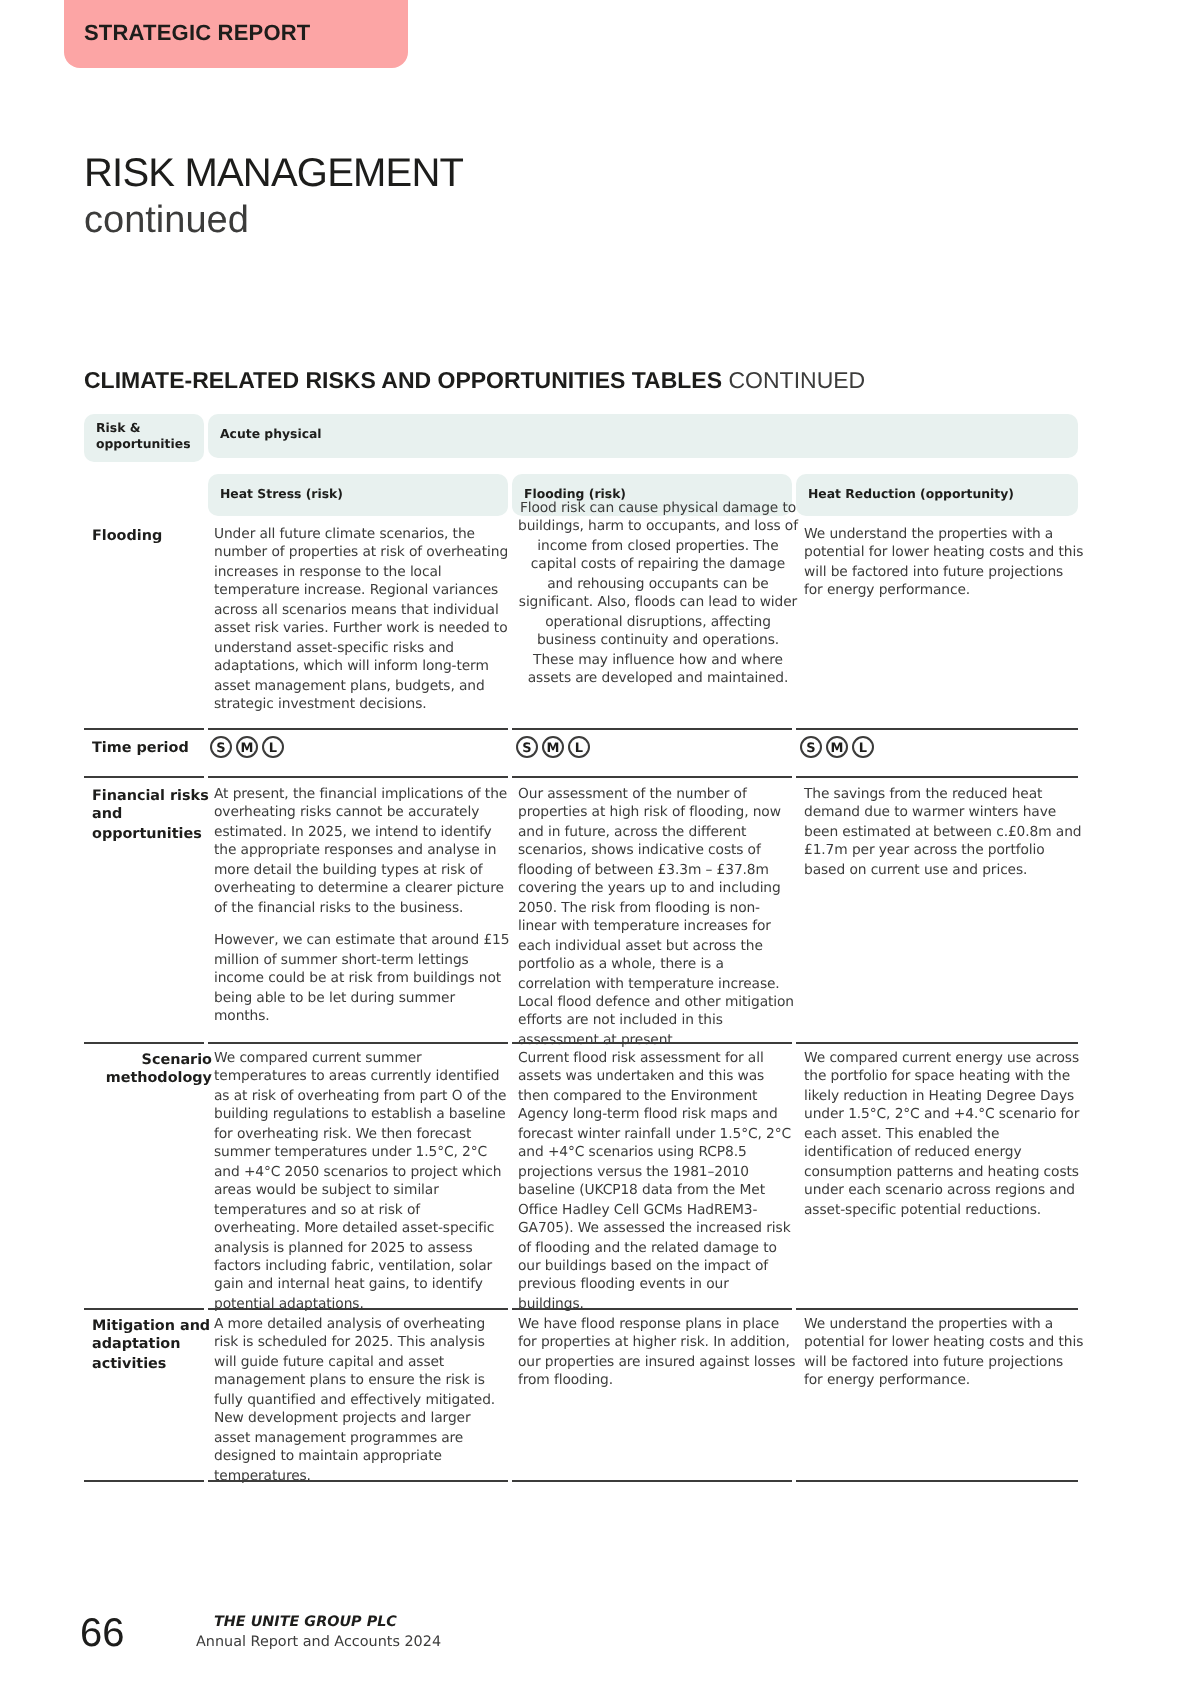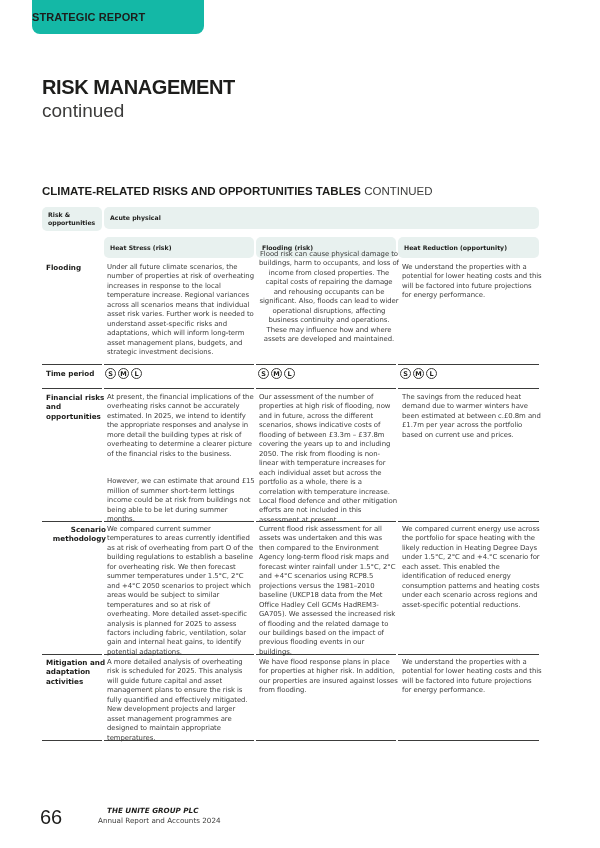--- a/index.html
+++ b/index.html
@@ -1,38 +1,38 @@
 <!DOCTYPE html>
 <html><head>
 <meta charset="utf-8">
 <style>
   * { box-sizing: border-box; margin: 0; padding: 0; }
   html, body { width: 600px; height: 848px; background: #ffffff; overflow: hidden; }
   body { position: relative; font-family: "DejaVu Sans", sans-serif; color: #1d1d1b; }
 
   .section-tab {
     position: absolute; left: 32px; top: 0; width: 172px; height: 34px;
-    background: #14b8a6; border-radius: 0 0 8px 8px;
-    display: flex; align-items: center; 
+    background: #fca5a5; border-radius: 0 0 8px 8px;
+    display: flex; align-items: center; padding-left: 10px;
   }
   .section-tab span { font-family: "Liberation Sans", sans-serif; font-weight: 700; font-size: 11px; letter-spacing: 0.1px; color: #1d1d1b; }
 
-  .page-title { position: absolute; left: 42px; top: 76px; font-family: "Liberation Sans", sans-serif; font-weight: 700; font-size: 20px; letter-spacing: -0.4px; color: #1d1d1b; }
+  .page-title { position: absolute; left: 42px; top: 76px; font-family: "Liberation Sans", sans-serif; font-weight: 400; font-size: 20px; letter-spacing: -0.4px; color: #1d1d1b; }
   .page-subtitle { position: absolute; left: 42px; top: 100px; font-family: "Liberation Sans", sans-serif; font-weight: 400; font-size: 19px; color: #3c3c3b; }
 
   .table-heading { position: absolute; left: 42px; top: 185px; font-family: "Liberation Sans", sans-serif; font-size: 11.5px; color: #1d1d1b; }
   .table-heading b { font-weight: 700; }
   .table-heading .cont { font-weight: 400; color: #3c3c3b; }
 
   .pill { position: absolute; background: #e8f1ef; border-radius: 5px; display: flex; align-items: center; padding-left: 6px; }
   .pill span { font-size: 6.2px; font-weight: 700; color: #1d1d1b; line-height: 1.25; }
 
   .row-label { position: absolute; left: 46px; font-size: 7.2px; font-weight: 700; line-height: 1.3; color: #1d1d1b; }
   .cell { position: absolute; font-size: 6.9px; line-height: 1.37; color: #3c3c3b; letter-spacing: -0.05px; }
-  .cell p + p { margin-top: 18px; }
+  .cell p + p { margin-top: 7px; }
 
   .rule { position: absolute; height: 1.3px; background: #3c3c3b; }
 
   .tp { position: absolute; display: flex; gap: 2px; }
   .tp .c { width: 11px; height: 11px; border: 1px solid #3c3c3b; border-radius: 50%; font-size: 6.5px; font-weight: 700; display: flex; align-items: center; justify-content: center; color: #1d1d1b; }
 
   .page-number { position: absolute; left: 40px; top: 806px; font-family: "Liberation Sans", sans-serif; font-size: 20px; color: #1d1d1b; }
   .footer-company { position: absolute; left: 107px; top: 806px; font-size: 7.2px; font-weight: 700; color: #1d1d1b; font-style: italic; }
   .footer-doc { position: absolute; left: 98px; top: 816px; font-size: 7.2px; color: #3c3c3b; }
 </style>

